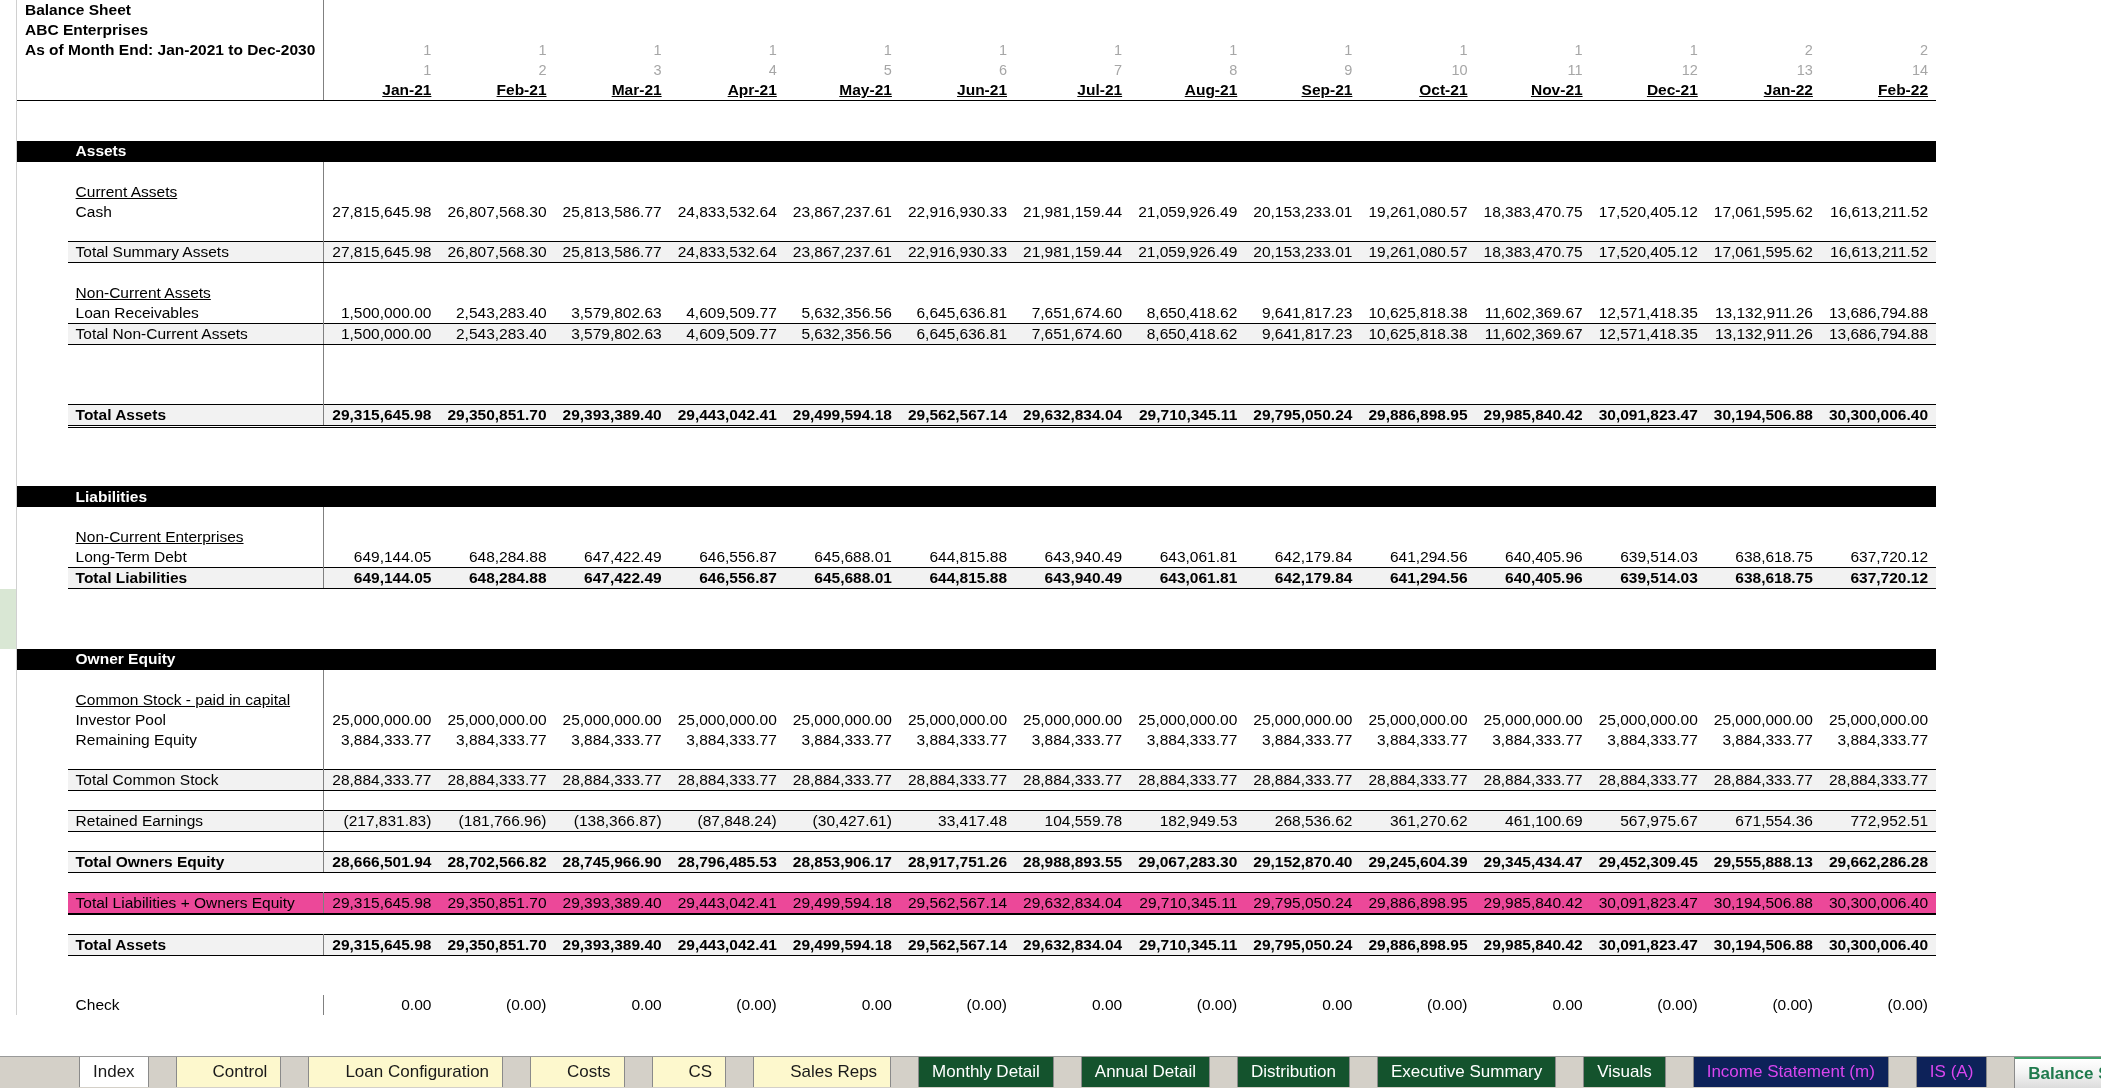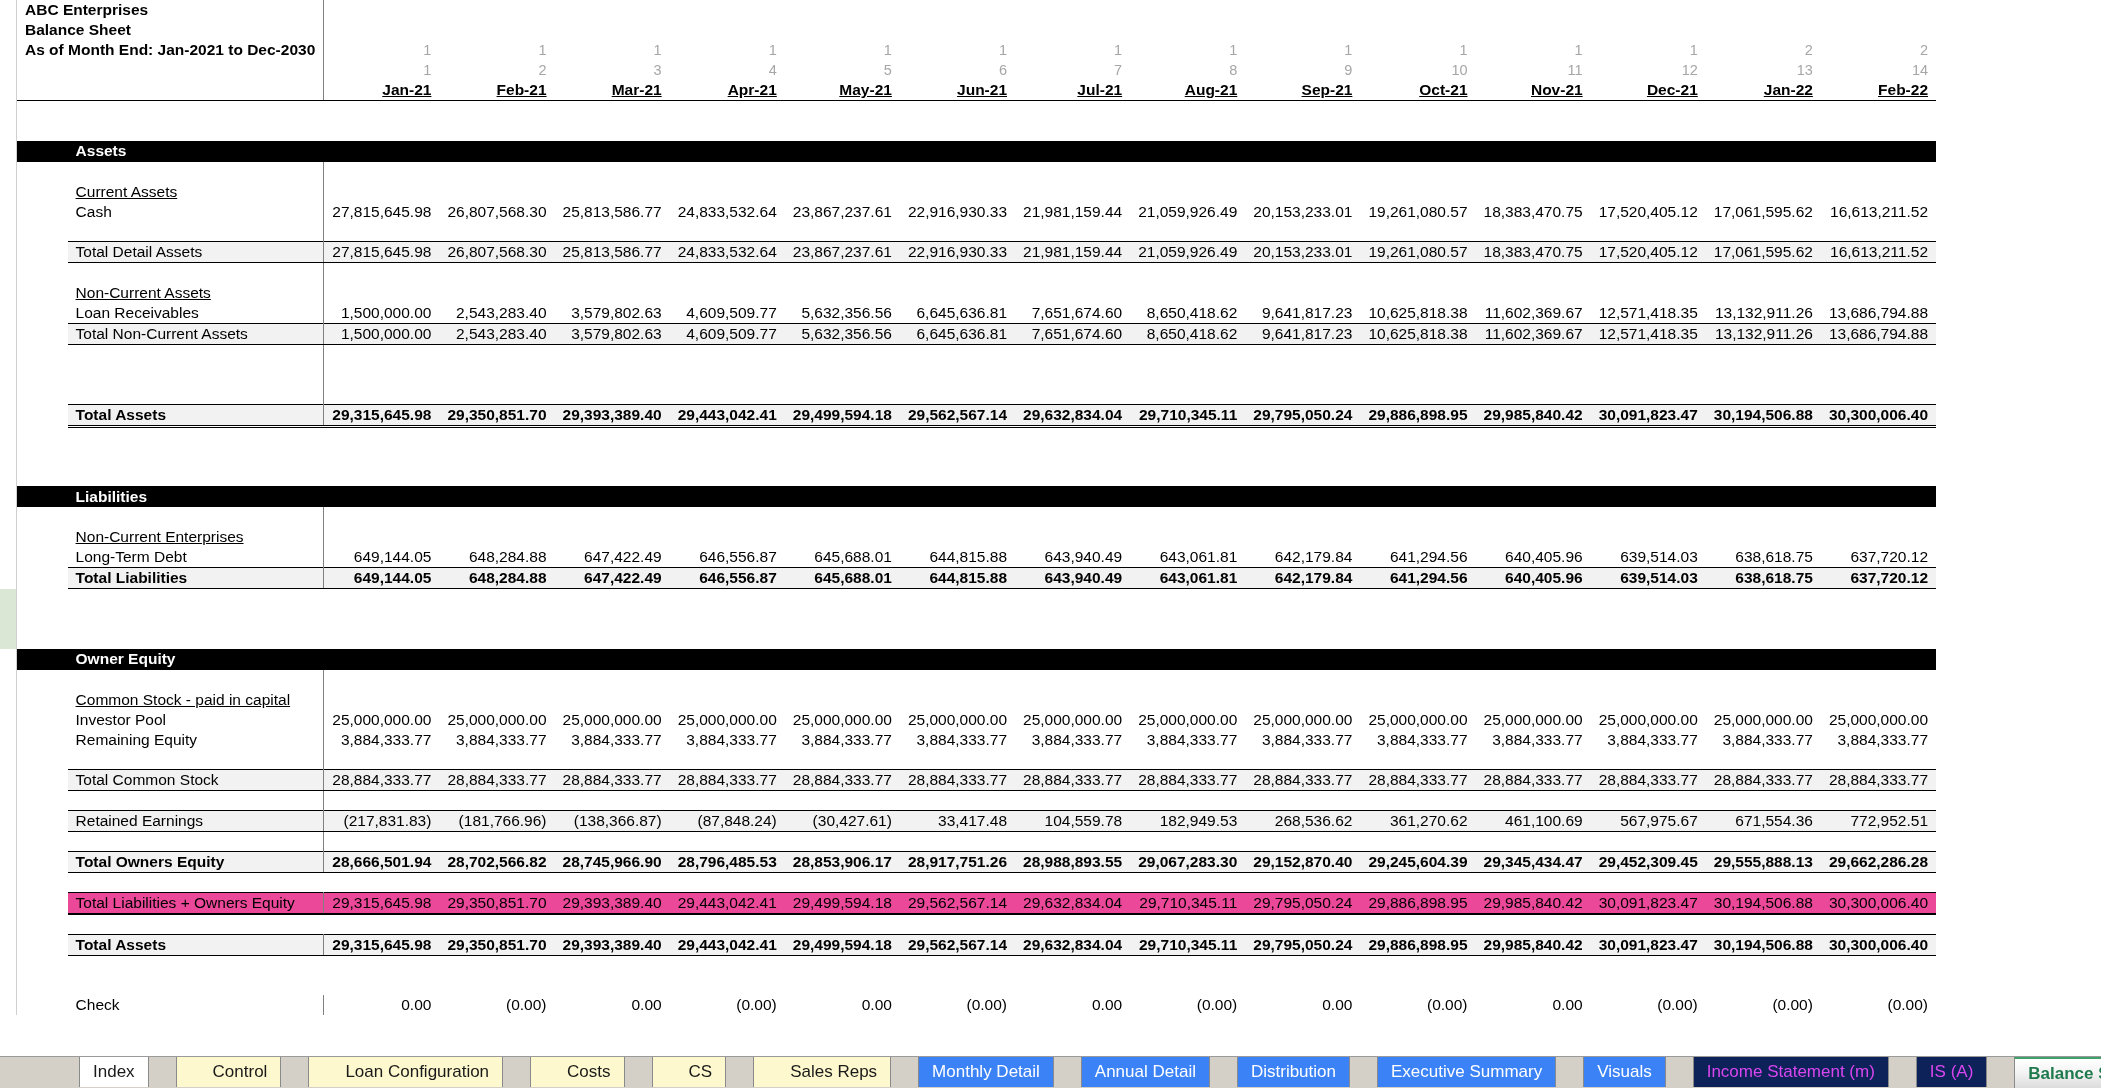--- a/index.html
+++ b/index.html
@@ -155,21 +155,21 @@
     border-left: 1px solid #8a8a8a;
     border-right: 1px solid #8a8a8a;
     border-bottom: none;
     white-space: nowrap;
     margin-right: 2px;
     border-radius: 0 0 0 0;
     margin-left: 25px;
   }
   .tab.yellow   { background: #fdf8cd; color: #1a1a1a; padding-left: 36px; }
   .tab.white    { background: #ffffff; color: #1a1a1a; }
-  .tab.purple   { background: #3b82f6; color: #ffffff; }
+  .tab.purple   { background: #14532d; color: #ffffff; }
   .tab.navy     { background: #0d2259; color: #d946ef; }
   .tab.red      { background: #fe0000; color: #ffffff; }
   .tab.active   {
     background: linear-gradient(to bottom, #ffffff 0%, #f3f3f3 48%, #dcdcdc 100%);
     color: #1f7a4d;
     font-weight: bold;
     border-top: 2px solid #3fa06a;
     height: 31px;
     line-height: 29px;
   }
@@ -202,39 +202,39 @@
         <col class="c-month">
           <col class="c-month">
           <col class="c-month">
           <col class="c-month">
         <col class="c-month">
           <col class="c-month">
       </colgroup>
       <tbody id="grid-body">
           <tr>
             <td class="gutter"></td>
+            <td class="title" colspan="2">Balance Sheet</td>
+            <td class="num"></td>
+            <td class="num"></td>
+            <td class="num"></td>
+            <td class="num"></td>
+            <td class="num"></td>
+            <td class="num"></td>
+            <td class="num"></td>
+            <td class="num"></td>
+            <td class="num"></td>
+            <td class="num"></td>
+            <td class="num"></td>
+            <td class="num"></td>
+            <td class="num"></td>
+            <td class="num"></td>
+          </tr>
+          <tr>
+            <td class="gutter"></td>
             <td class="title" colspan="2">ABC Enterprises</td>
-            <td class="num"></td>
-            <td class="num"></td>
-            <td class="num"></td>
-            <td class="num"></td>
-            <td class="num"></td>
-            <td class="num"></td>
-            <td class="num"></td>
-            <td class="num"></td>
-            <td class="num"></td>
-            <td class="num"></td>
-            <td class="num"></td>
-            <td class="num"></td>
-            <td class="num"></td>
-            <td class="num"></td>
-          </tr>
-          <tr>
-            <td class="gutter"></td>
-            <td class="title" colspan="2">Balance Sheet</td>
             <td class="num"></td>
             <td class="num"></td>
             <td class="num"></td>
             <td class="num"></td>
             <td class="num"></td>
             <td class="num"></td>
             <td class="num"></td>
             <td class="num"></td>
             <td class="num"></td>
             <td class="num"></td>
@@ -427,21 +427,21 @@
             <td class="num datacell  "></td>
             <td class="num datacell  "></td>
             <td class="num datacell  "></td>
             <td class="num datacell  "></td>
             <td class="num datacell  "></td>
             <td class="num datacell  "></td>
           </tr>
           <tr class="subtotal">
             <td class="gutter"></td>
             <td></td>
-            <td class="labelcell  fill">Total Detail Assets</td>
+            <td class="labelcell  fill">Total Summary Assets</td>
             <td class="num datacell  fill">27,815,645.98</td>
             <td class="num datacell  fill">26,807,568.30</td>
             <td class="num datacell  fill">25,813,586.77</td>
             <td class="num datacell  fill">24,833,532.64</td>
             <td class="num datacell  fill">23,867,237.61</td>
             <td class="num datacell  fill">22,916,930.33</td>
             <td class="num datacell  fill">21,981,159.44</td>
             <td class="num datacell  fill">21,059,926.49</td>
             <td class="num datacell  fill">20,153,233.01</td>
             <td class="num datacell  fill">19,261,080.57</td>

